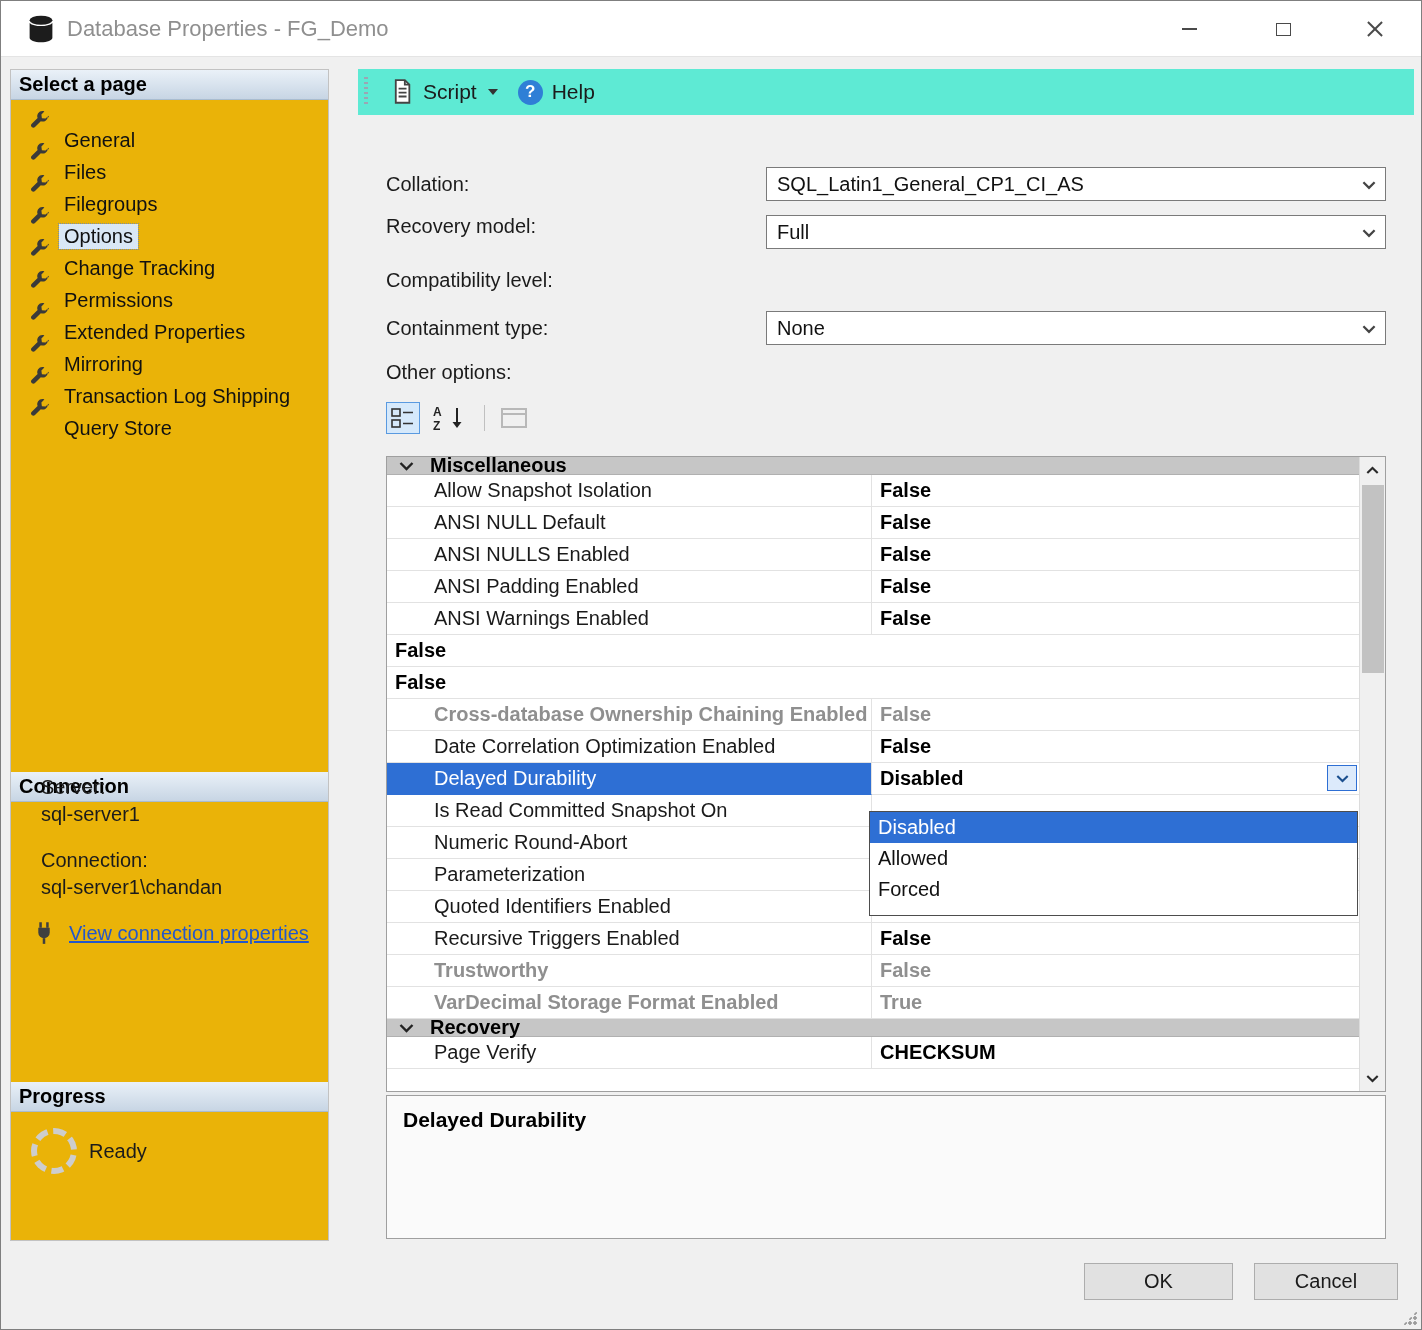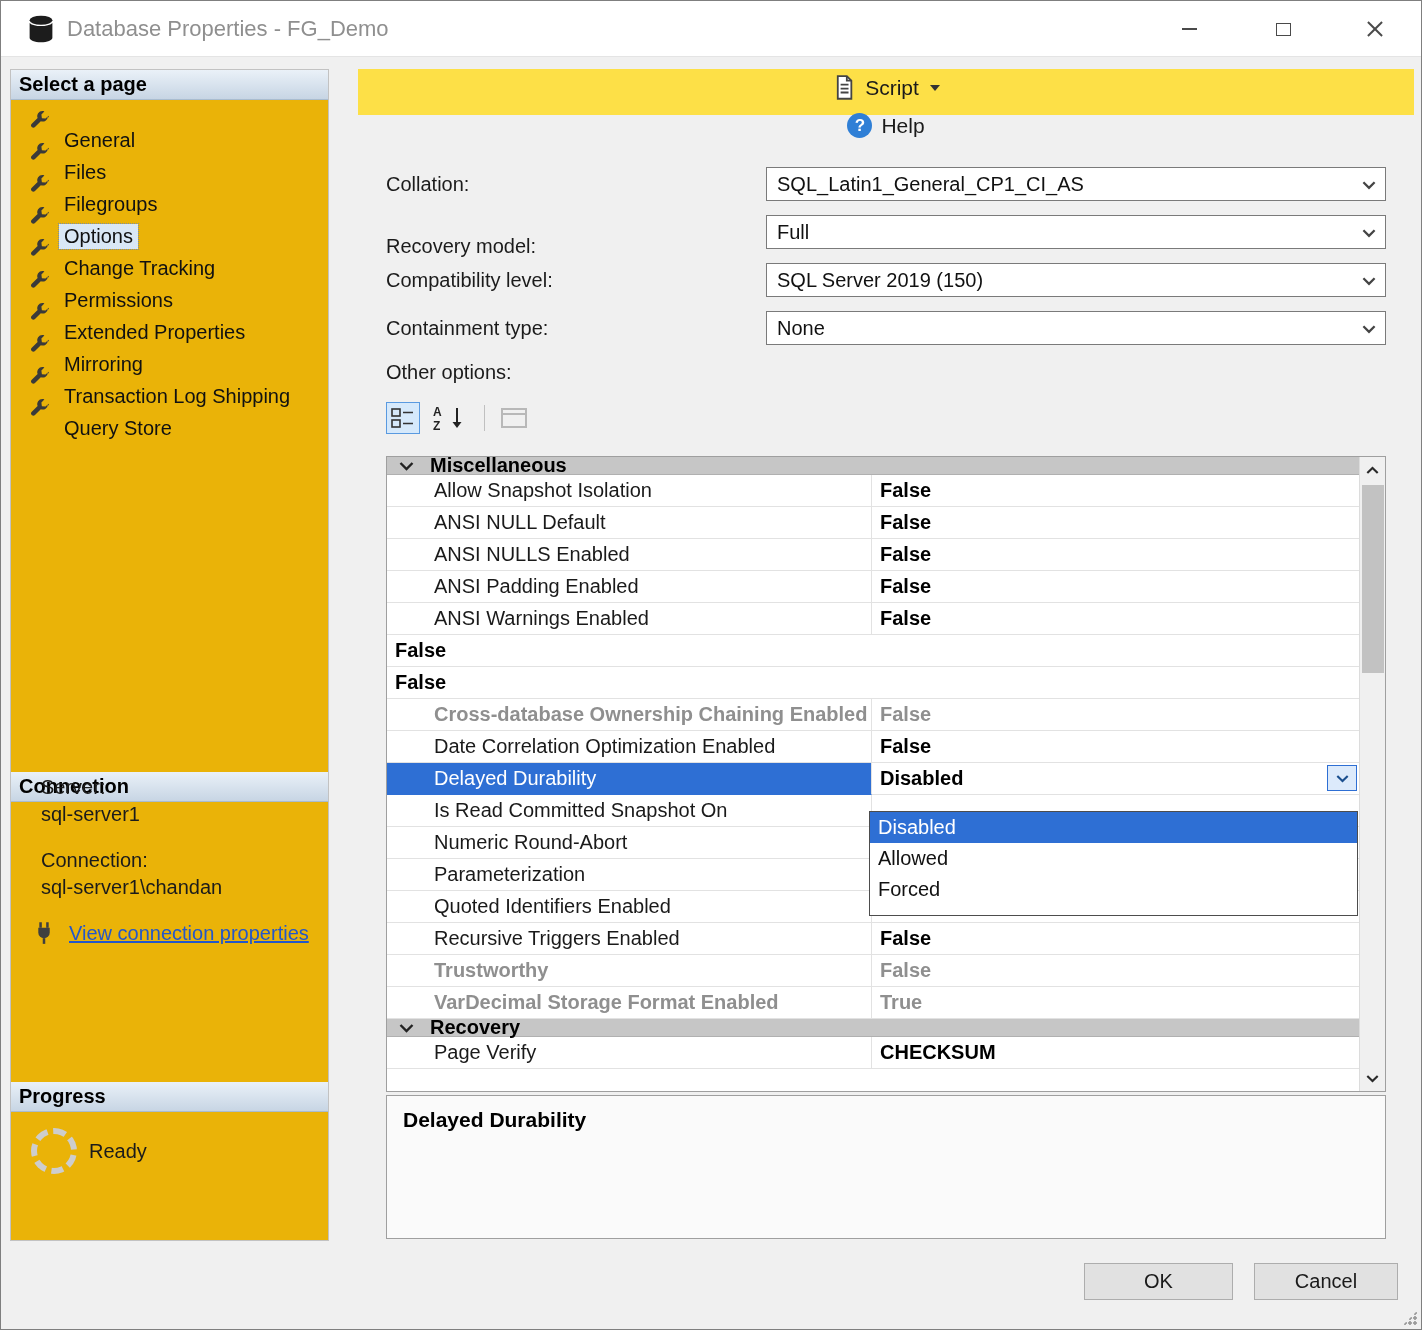--- a/index.html
+++ b/index.html
@@ -31,21 +31,21 @@
   .conn-body .row { margin-bottom:4px; }
   .conn-gap { height:19px; }
   .conn-link-row { margin-top:22px; display:flex; align-items:center; gap:12px; margin-left:-10px; }
   .icon-plug { width:26px; height:24px; color:#3f3f3f; flex:0 0 auto; }
   .conn-link { color:#2457c9; text-decoration:underline; font-size:20px; cursor:pointer; }
   .prog-body { position:absolute; top:1042px; left:0; width:100%; display:flex; align-items:center; gap:12px; padding:16px 0 0 20px; }
   .spinner { width:46px; height:46px; border:6px dashed #cdcdcd; border-radius:50%; }
   .prog-status { font-size:20px; color:#1b1b1b; }
 
   
-  .main-toolbar { position:absolute; left:357px; top:68px; width:1056px; height:46px; background:#fde047; display:flex; align-items:center;flex-direction:column; }
+  .main-toolbar { position:absolute; left:357px; top:68px; width:1056px; height:46px; background:#5eead4; display:flex; align-items:center; }
   .grip { width:4px; height:30px; margin:0 12px 0 6px; background-image:repeating-linear-gradient(#9aa7b4 0 2px, transparent 2px 5px); }
   .tb-btn { display:flex; align-items:center; gap:9px; padding:6px 10px; font-size:21px; color:#1b1b1b; cursor:default; }
   .icon-script { width:24px; height:26px; color:#444; }
   .caret-down { width:0; height:0; border-left:5px solid transparent; border-right:5px solid transparent; border-top:6px solid #333; margin-left:2px; }
   .help-circle { width:25px; height:25px; border-radius:50%; background:#2f7fd6; color:#fff; font-size:17px; font-weight:bold; display:flex; align-items:center; justify-content:center; }
 
   
   .form-label { position:absolute; left:385px; height:34px; line-height:34px; font-size:20px; color:#1b1b1b; }
   .form-select { position:absolute; left:765px; width:620px; height:34px; background:#fff; border:1px solid #7a7a7a; font-size:20px; color:#111; line-height:32px; padding-left:10px; cursor:default; }
   .form-select .chev { position:absolute; right:9px; top:12px; width:14px; height:10px; color:#444; }
@@ -246,35 +246,29 @@
   </div>
 
   <div class="form-label" style="top:166px">Collation:</div>
   <div class="form-select" style="top:166px">
     <span>SQL_Latin1_General_CP1_CI_AS</span>
     <svg class="chev" viewBox="0 0 15 9">
         <use href="#def-chev"></use>
       </svg>
   </div>
 
-  <div class="form-label" style="top:228px">Recovery model:</div>
+  <div class="form-label" style="top:208px">Recovery model:</div>
   <div class="form-select" style="top:214px">
     <span>Full</span>
     <svg class="chev" viewBox="0 0 15 9">
         <use href="#def-chev"></use>
       </svg>
   </div>
 
   <div class="form-label" style="top:262px">Compatibility level:</div>
-  <div class="form-select" style="top:262px">
-    <span>SQL Server 2019 (150)</span>
-    <svg class="chev" viewBox="0 0 15 9">
-        <use href="#def-chev"></use>
-      </svg>
-  </div>
 
   <div class="form-label" style="top:310px">Containment type:</div>
   <div class="form-select" style="top:310px">
     <span>None</span>
     <svg class="chev" viewBox="0 0 15 9">
         <use href="#def-chev"></use>
       </svg>
   </div>
 
   <div class="other-label">Other options:</div>

